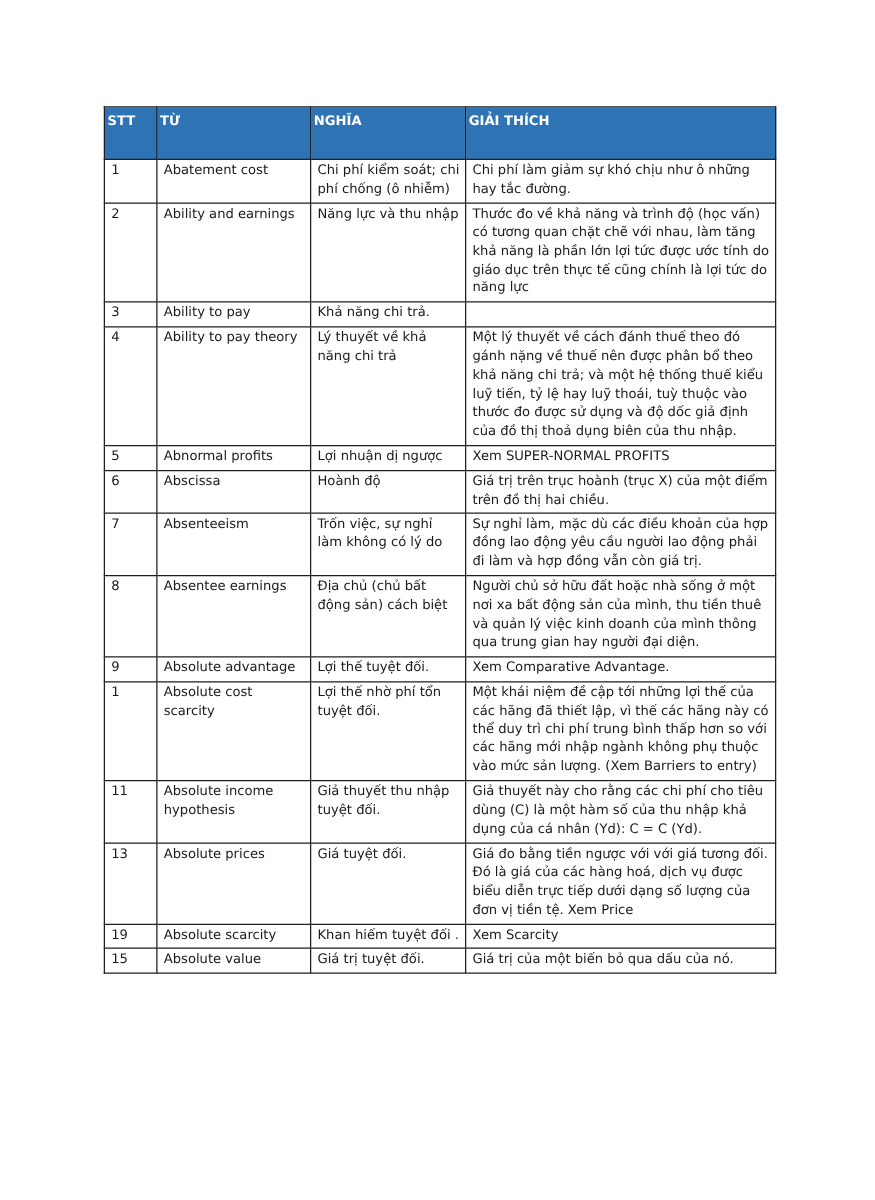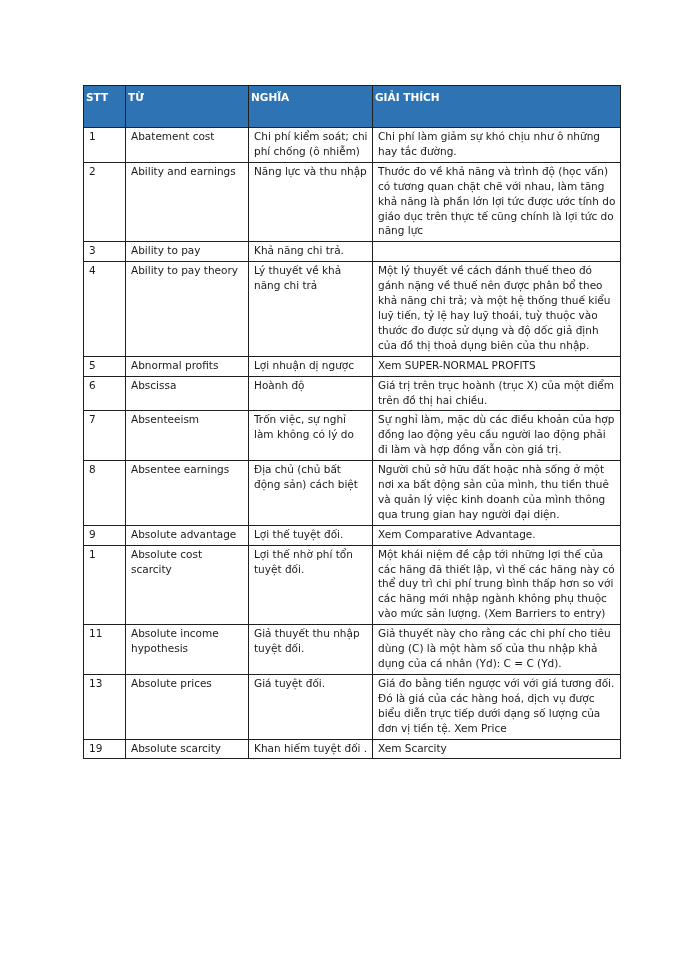--- a/index.html
+++ b/index.html
@@ -144,15 +144,21 @@
         <td>Absolute prices</td>
         <td>Giá tuyệt đối.</td>
         <td>Giá đo bằng tiền ngược với với giá tương đối. Đó là giá của các hàng hoá, dịch vụ được biểu diễn trực tiếp dưới dạng số lượng của đơn vị tiền tệ. Xem Price</td>
       </tr>
       <tr>
         <td class="stt">19</td>
         <td>Absolute scarcity</td>
         <td>Khan hiếm tuyệt đối .</td>
         <td>Xem Scarcity</td>
       </tr>
+      <tr>
+        <td class="stt">15</td>
+        <td>Absolute value</td>
+        <td>Giá trị tuyệt đối.</td>
+        <td>Giá trị của một biến bỏ qua dấu của nó.</td>
+      </tr>
     </tbody>
   </table>
 </div>
 
 </body></html>

